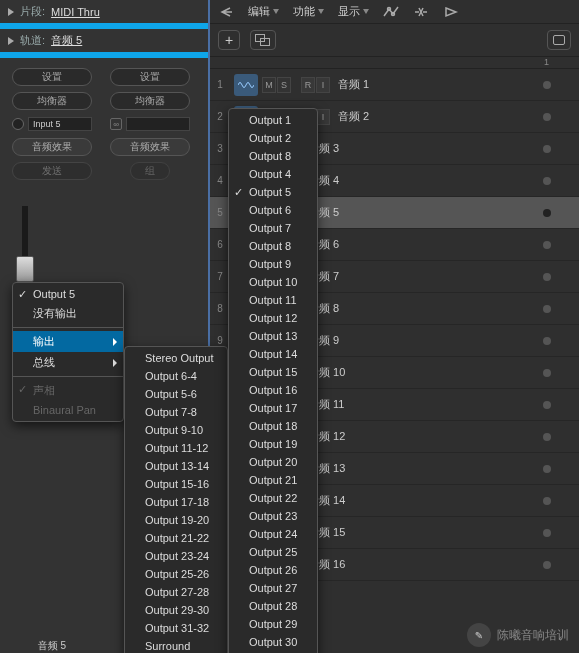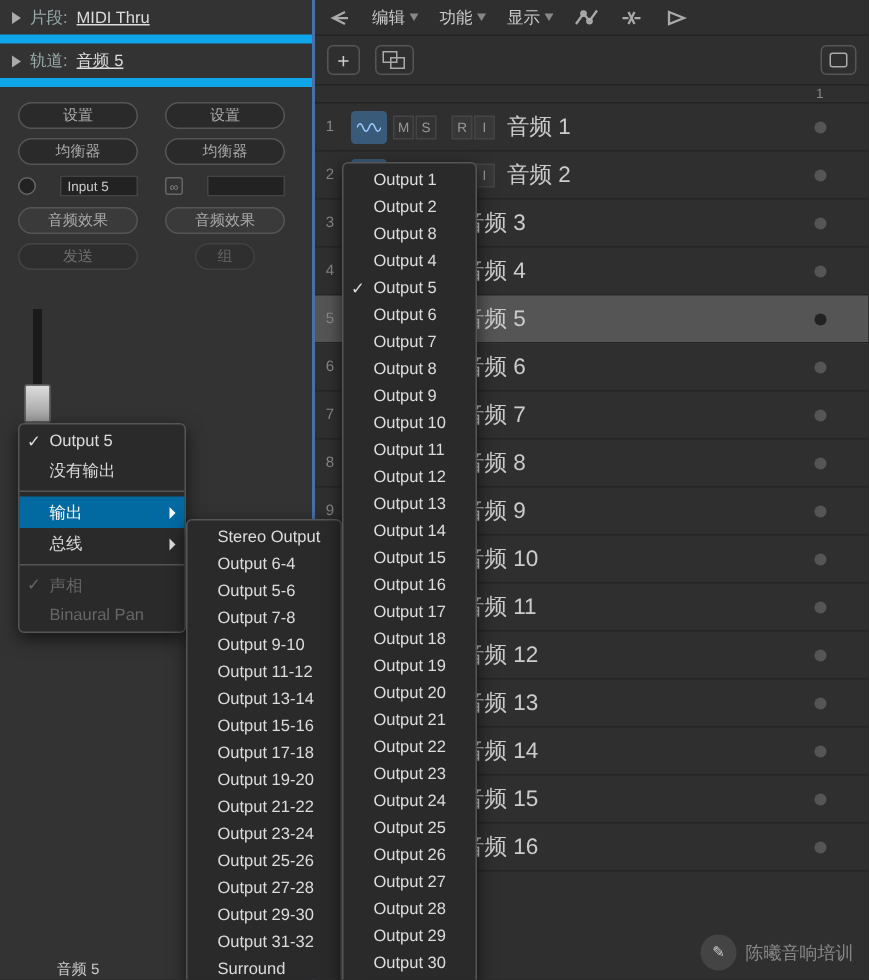--- a/index.html
+++ b/index.html
@@ -9,21 +9,21 @@
   
   .left { width:210px; background:#333; border-right:2px solid #4a6fa5; display:flex; flex-direction:column; }
   .hdr-row { display:flex; align-items:center; gap:6px; padding:4px 8px; border-bottom:6px solid #0ea5e9; }
   .disc-tri { width:0;height:0;border-top:4px solid transparent;border-bottom:4px solid transparent;border-left:6px solid #aaa; }
   .hdr-label { color:#9aa; }
   .hdr-val { color:#ddd;text-decoration:underline; }
   .chan-strips { flex:1; display:flex; padding:10px 6px 0 6px; gap:6px; }
   .strip { width:92px; display:flex; flex-direction:column; align-items:center; gap:6px; }
   .pill { width:80px; height:18px; border:1px solid #555; border-radius:9px; display:flex; align-items:center; justify-content:center; color:#aaa; font-size:10px; }
   .pill.dark { background:#2a2a2a; }
-  .io-row { width:80px; height:16px; display:flex; align-items:center; gap:16px; }
+  .io-row { width:80px; height:16px; display:flex; align-items:center; gap:4px; }
   .io-circle { width:12px;height:12px;border-radius:50%;border:1px solid #666; background:#222; }
   .io-text { flex:1; background:#222; border:1px solid #444; height:14px; display:flex; align-items:center; padding:0 4px; font-size:9px; color:#ccc; }
   .io-link { width:12px;height:12px;border:1px solid #666;border-radius:2px;font-size:8px;display:flex;align-items:center;justify-content:center;color:#888; }
   .meter-area { flex:1; width:80px; position:relative; margin-top:20px;}
   .fader-track { position:absolute; left:10px; top:0; width:6px; height:140px; background:#1a1a1a; }
   .fader-thumb { position:absolute; left:4px; top:50px; width:18px; height:26px; background:linear-gradient(#ddd,#999); border:1px solid #555; border-radius:2px; }
   .ir-row { display:flex; gap:2px; margin-top:150px;}
   .sq { width:14px;height:14px;border:1px solid #555;display:flex;align-items:center;justify-content:center;font-size:9px;}
   .sel-i { background:#e88b1a; color:#222; }
   .sel-r { background:#b33; color:#222; }
@@ -51,21 +51,21 @@
   .track.sel { background:#555; }
   .tnum { width:20px; text-align:center; color:#888; font-size:10px; }
   .ticon { width:24px;height:22px;background:#3a5a7a;border-radius:3px;margin:0 4px;display:flex;align-items:center;justify-content:center; }
   .wave { width:16px;height:10px; }
   .btns { display:flex; gap:1px; margin-right:8px; }
   .tb { width:14px;height:16px;border:1px solid #444;display:flex;align-items:center;justify-content:center;font-size:9px;background:#333;color:#999;}
   .tb.r { background:#383838;}
   .tb.i { background:#383838;}
   .tb.r.on { background:#b84; color:#fff;}
   .tb.i.on { background:#e88b1a; color:#222;}
-  .tname { flex:1; color:#ccc; font-size:15px; }
+  .tname { flex:1; color:#ccc; font-size:11px; }
   .dot { width:8px;height:8px;border-radius:50%;background:#555;margin-right:28px; }
   .track.sel .dot { background:#222; }
 
   
   .ctx { position:absolute; background:#2a2a2a; border:1px solid #555; border-radius:4px; box-shadow:0 4px 12px rgba(0,0,0,.6); padding:2px 0; z-index:10; font-size:11px; }
   .ci { padding:3px 16px 3px 20px; white-space:nowrap; color:#ddd; position:relative; }
   .ci.hl { background:#0369a1; color:#fff; }
   .ci.disabled { color:#666; }
   .ci.sep { height:1px; background:#555; padding:0; margin:3px 0; }
   .ci .chk::before { content:"✓"; position:absolute; left:5px; }

